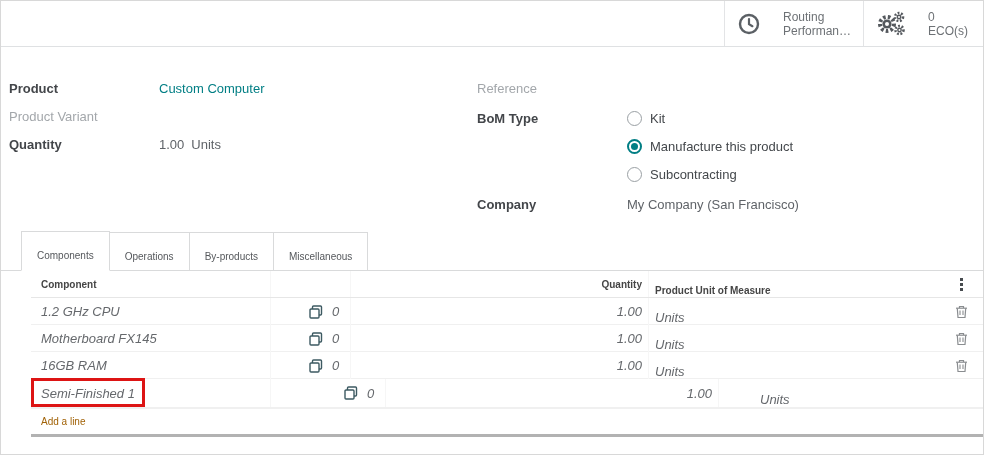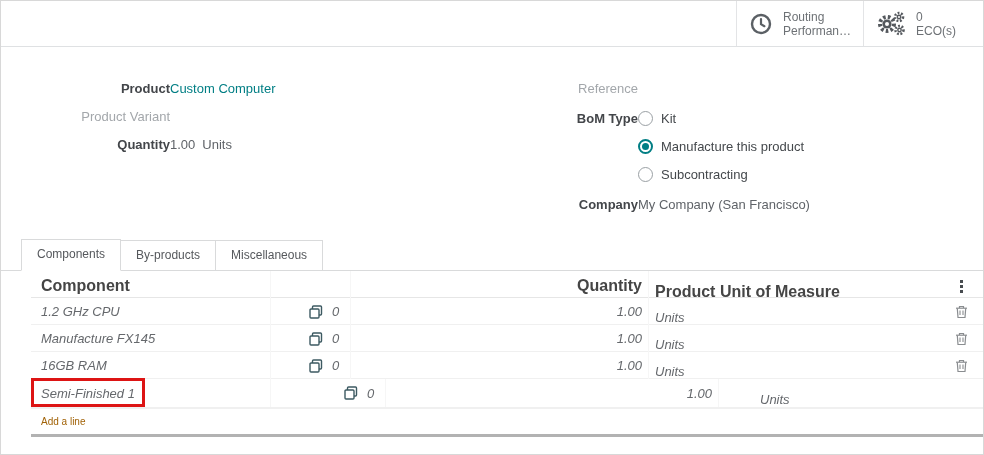--- a/index.html
+++ b/index.html
@@ -2,52 +2,52 @@
 <html><head>
 <meta charset="utf-8">
 <style>
   * { box-sizing: border-box; margin: 0; padding: 0; }
   html,body { width: 984px; height: 455px; background:#fff; }
   body { font-family: "Liberation Sans", sans-serif; color:#5f6368; font-size:13px; }
   .screen { width:984px; height:455px; border:1px solid #d8d8d8; background:#fff; overflow:hidden; position:relative; }
 
   
   .topbar { height:46px; border-bottom:1px solid #dfe1e3; display:flex; justify-content:flex-end; align-items:stretch; background:#fff; }
-  .stat-btn { display:flex; align-items:center; gap:10px; padding:0 12px; min-width:120px; border-left:1px solid #e3e4e6; cursor:pointer; background:#fff; }
+  .stat-btn { display:flex; align-items:center; gap:22px; padding:0 12px; min-width:120px; border-left:1px solid #e3e4e6; cursor:pointer; background:#fff; }
   .stat-btn .ico { flex:0 0 auto; display:flex; align-items:center; }
   .stat-txt { display:flex; flex-direction:column; line-height:14px; font-size:12px; color:#6d7175; }
 
   
-  .sheet { padding:34px 18px 0 19px; display:flex;text-align:right; }
+  .sheet { padding:34px 18px 0 8px; display:flex; }
   .col-left { width:468px; }
   .col-right { flex:1; }
   .frow { display:flex; margin-bottom:12px; min-height:16px; }
   .flabel { width:150px; font-weight:bold; color:#43464a; font-size:13px; }
   .flabel.muted { font-weight:normal; color:#a3a7ab; }
   .fvalue { color:#5f6368; font-size:13px; }
   .fvalue.link { color:#017e84; cursor:pointer; }
   .qty-wrap span + span { margin-left:7px; }
 
   .radio-group { display:flex; flex-direction:column; }
   .radio-opt { display:flex; align-items:center; margin-bottom:13px; cursor:pointer; }
   .radio-opt .rlabel { margin-left:8px; color:#44484c; }
   .rb { width:15px; height:15px; border-radius:50%; border:1px solid #9aa0a4; background:#fff; position:relative; flex:0 0 auto; }
   .rb.checked { border:2px solid #017e84; }
   .rb.checked::after { content:""; position:absolute; left:50%; top:50%; width:7px; height:7px; margin:-3.5px 0 0 -3.5px; border-radius:50%; background:#017e84; }
 
   
   .tabsbar { margin-top:12px; padding-left:20px; border-bottom:1px solid #d9dadb; display:flex; align-items:flex-end; height:34px; }
-  .tab { padding:7px 15px 8px; border:1px solid #d9dadb; border-bottom:none; background:#fff; color:#55585c; cursor:pointer; margin-right:-1px; position:relative; font-size:12px; }
+  .tab { padding:18px 15px 8px; border:1px solid #d9dadb; border-bottom:none; background:#fff; color:#55585c; cursor:pointer; margin-right:-1px; position:relative; font-size:10px; }
   .tab.active { font-weight:normal; z-index:2; margin-bottom:-1px; padding-bottom:9px; border-bottom:1px solid #fff; }
   .tab:not(.active) { border-bottom:1px solid #d9dadb; margin-bottom:-1px; }
 
   
   .tbl { margin-left:30px; border-bottom:3px solid #b2b2b2; }
   .trow { display:grid; grid-template-columns:240px 80px 298px 230px 1fr 44px; align-items:center; height:27px; }
-  .trow.head { height:27px; font-weight:bold; color:#454545; font-size:16px; border-bottom:1px solid #e6e6e6; }
+  .trow.head { height:27px; font-weight:bold; color:#454545; font-size:10px; border-bottom:1px solid #e6e6e6; }
   .trow.body { border-bottom:1px solid #f0f0f0; color:#65686c;font-style:italic; }
   .trow.body:last-of-type { border-bottom:none; }
   .c-name { padding-left:10px; position:relative; height:100%; display:flex; align-items:center; border-right:1px solid #f6f6f6; }
   .c-icon { padding-left:38px; display:flex; align-items:center; gap:9px; height:100%; border-right:1px solid #f6f6f6; }
   .c-qty { text-align:right; padding-right:6px; height:100%; display:flex; align-items:center; justify-content:flex-end; border-right:1px solid #f6f6f6; }
   .c-uom { padding-left:6px; height:100%; display:flex; align-items:center;margin-top:12px; }
   .c-act { display:flex; align-items:center; justify-content:center; height:100%; }
   .kebab { display:flex; flex-direction:column; gap:2px; align-items:center; cursor:pointer; padding:2px 6px; }
   .kebab i { width:3px; height:3px; background:#474b4f; border-radius:0; display:block; }
   .highlight-box { position:absolute; left:0; top:-1px; width:114px; height:29px; border:3px solid #dd1414; pointer-events:none; }
@@ -138,20 +138,21 @@
       </div>
       <div class="frow">
         <span class="flabel">Company</span>
         <span class="fvalue">My Company (San Francisco)</span>
       </div>
     </div>
   </div>
 
   <div class="tabsbar">
     <div class="tab active">Components</div>
+    <div class="tab">Operations</div>
     <div class="tab">By-products</div>
     <div class="tab">Miscellaneous</div>
   </div>
 
   <div class="tbl">
     <div class="trow head">
       <div class="c-name">Component</div>
       <div class="c-icon"></div>
       <div class="c-qty">Quantity</div>
       <div class="c-uom">Product Unit of Measure</div>
@@ -183,21 +184,21 @@
               <path d="M1 3.2h11" stroke="#8a8d90" stroke-width="1.2"></path>
               <path d="M4.5 3V1.5h4V3" fill="none" stroke="#8a8d90" stroke-width="1.2"></path>
               <path d="M2.3 3.4l.7 9.1h7l.7-9.1" fill="none" stroke="#8a8d90" stroke-width="1.2"></path>
               <path d="M5 5.5v4.6M8 5.5v4.6" stroke="#8a8d90" stroke-width="1.1"></path>
             </svg>
           </span>
         </div>
     </div>
 
     <div class="trow body">
-      <div class="c-name">Manufacture FX145</div>
+      <div class="c-name">Motherboard FX145</div>
       <div class="c-icon">
         <svg width="14" height="14" viewBox="0 0 14 14">
             <rect x="3.5" y="1" width="9" height="9" rx="1" fill="#fff" stroke="#3d5a62" stroke-width="1.4"></rect>
             <rect x="1" y="4" width="9" height="9" rx="1" fill="#fff" stroke="#3d5a62" stroke-width="1.4"></rect>
           </svg>
         <span>0</span>
       </div>
       <div class="c-qty">1.00</div>
       <div class="c-uom">Units</div>
       <div></div>

